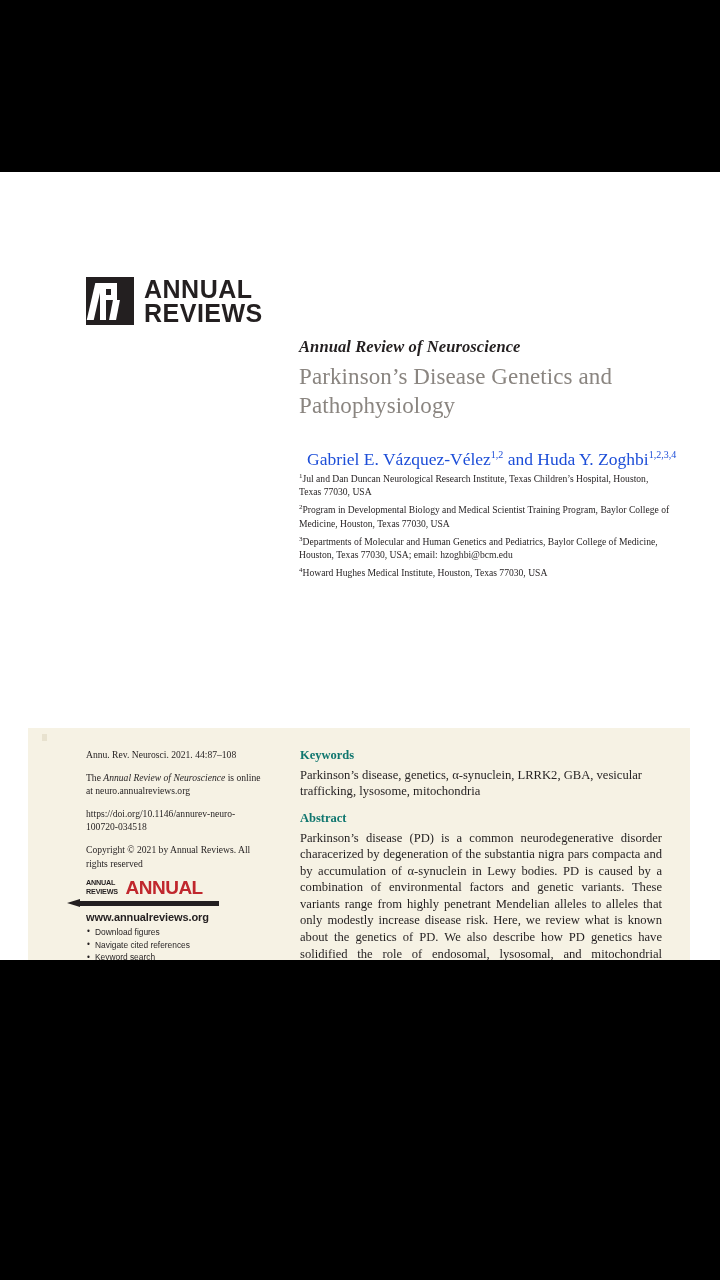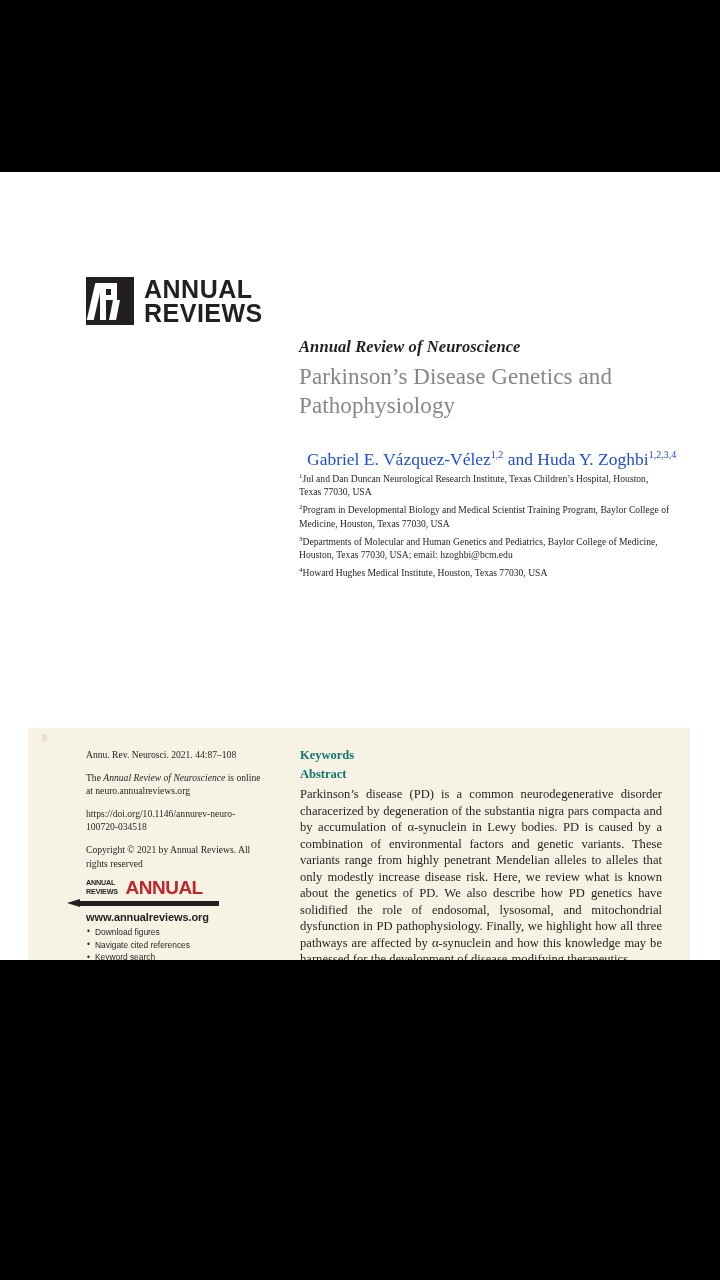--- a/index.html
+++ b/index.html
@@ -384,19 +384,20 @@
           <li>Keyword search</li>
           <li>Explore related articles</li>
           <li>Share via email or social media</li>
         </ul>
         <div class="connect-rule"></div>
       </div>
     </div>
 
     <div class="abstract-col">
       <div class="section-head">Keywords</div>
+      <div class="keywords-text">Parkinson’s disease, genetics, α-synuclein, LRRK2, GBA, vesicular trafficking, lysosome, mitochondria</div>
       <div class="section-head">Abstract</div>
       <p class="abstract-text">Parkinson’s disease (PD) is a common neurodegenerative disorder characerized by degeneration of the substantia nigra pars compacta and by accumulation of α-synuclein in Lewy bodies. PD is caused by a combination of environmental factors and genetic variants. These variants range from highly penetrant Mendelian alleles to alleles that only modestly increase disease risk. Here, we review what is known about the genetics of PD. We also describe how PD genetics have solidified the role of endosomal, lysosomal, and mitochondrial dysfunction in PD pathophysiology. Finally, we highlight how all three pathways are affected by α-synuclein and how this knowledge may be harnessed for the development of disease-modifying therapeutics.</p>
     </div>
   </div>
 
 
 </div>
 
 </body></html>

